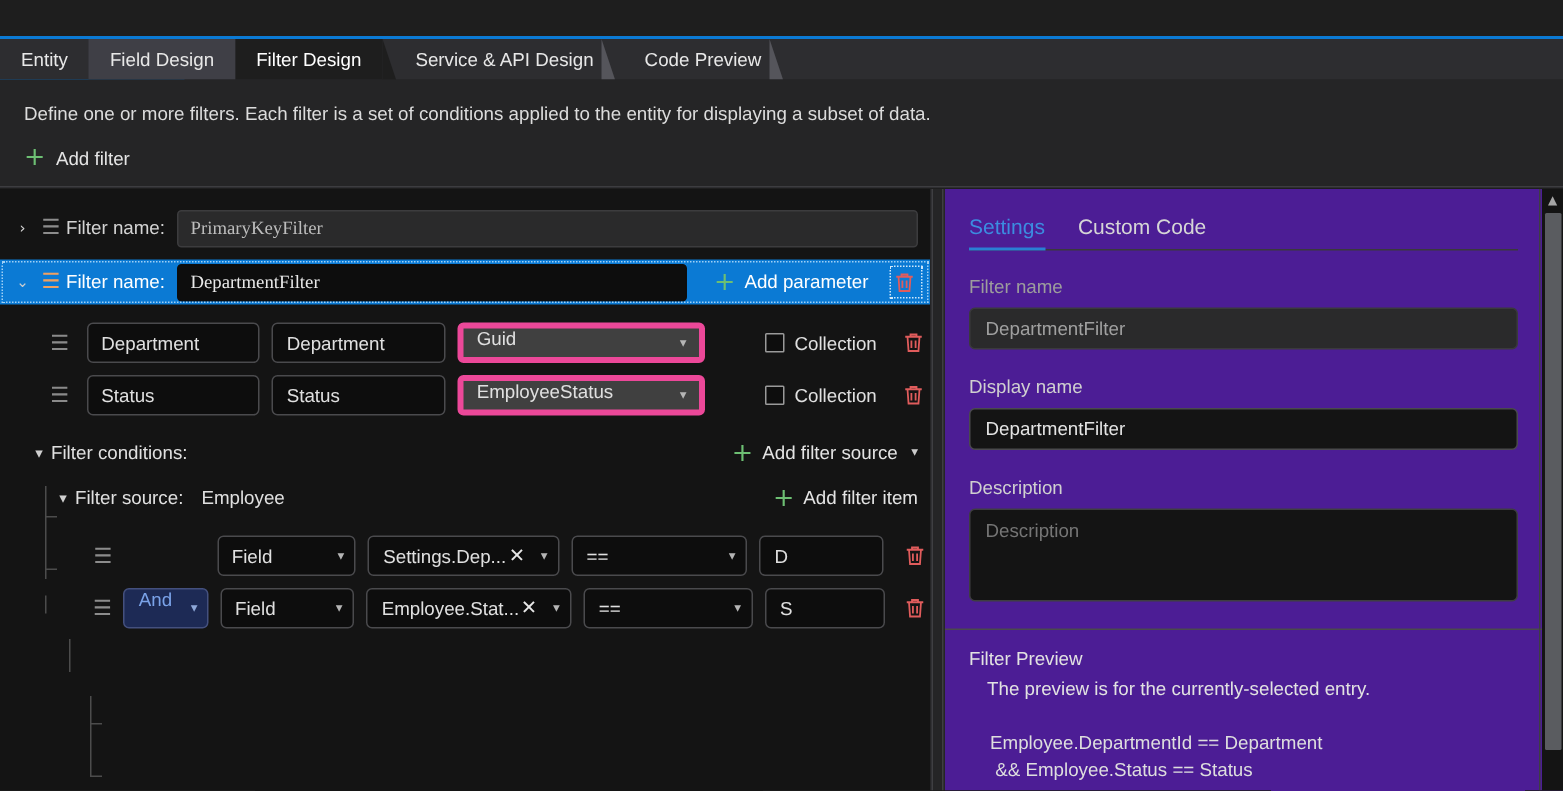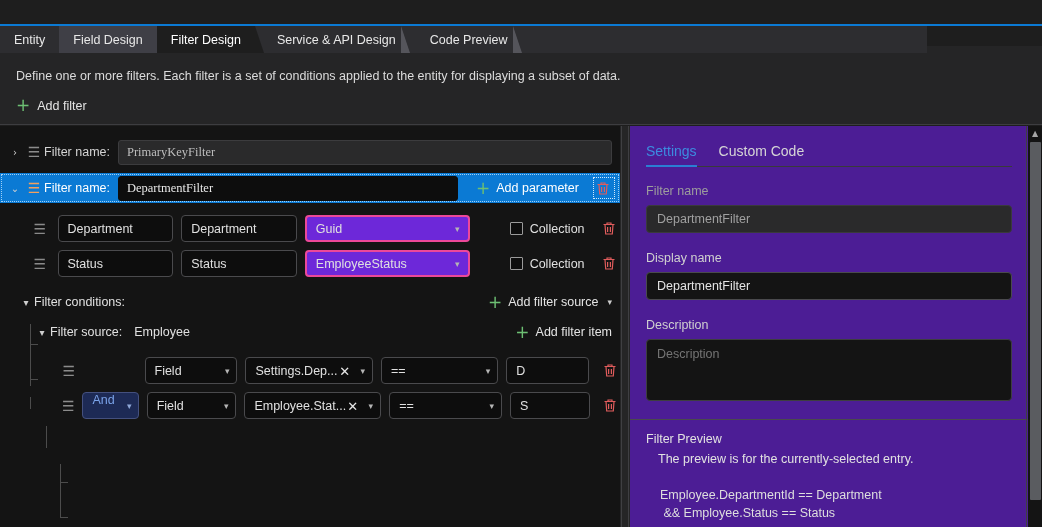--- a/index.html
+++ b/index.html
@@ -32,21 +32,21 @@
     width: 26px; display: flex; align-items: center; justify-content: center;
     color: #c8c8c8; font-size: 10px; font-family: "DejaVu Sans", sans-serif;
   }
   .doc-underline {
     position: absolute; left: 0; top: 24px; width: 1042px; height: 2px;
     background: #0b7ad4;
   }
 
   
   .designer-tabs {
-    position: absolute; left: 0; top: 26px; width: 927px; height: 27px;
+    position: absolute; left: 0; top: 26px; width: 1042px; height: 27px;
     background: #2d2d30; display: flex; align-items: stretch;
     font-size: 12.5px;
   }
   .dtab {
     position: relative; display: flex; align-items: center;
     padding: 0 14px 0 14px; color: #e8e8e8; white-space: nowrap;
     height: 27px;
   }
   .dtab .dtab-label { position: relative; z-index: 2; }
   .dtab.hovered { background: #3f3f46; }
@@ -146,24 +146,24 @@
   }
   .param-row .grip { color: #8a8a8a; margin-right: 8px; }
   .pfield {
     background: #0d0d0d; border: 1px solid #4a4a4d; border-radius: 4px;
     height: 27px; color: #e0e0e0; font-size: 12.5px; padding: 0 9px;
     display: flex; align-items: center; font-family: "Liberation Sans", sans-serif;
   }
   .pfield.w1 { width: 118px; }
   .pfield.w2 { width: 118px; margin-left: 8px; }
   .pcombo {
-    position: relative; background: #6d28d9; border: 2px solid #ec4899;
+    position: relative; background: #404040; border: 4px solid #ec4899;
     border-radius: 4px; height: 27px; width: 168px; margin-left: 8px;
     color: #e0e0e0; font-size: 12.5px; padding: 0 22px 0 9px;
-    display: flex; align-items: center;
+    display: flex; align-items: flex-start;
   }
   .pcombo .caret {
     position: absolute; right: 8px; top: 50%; transform: translateY(-50%);
     font-size: 9px; color: #b5b5b5; font-family: "DejaVu Sans", sans-serif;
   }
   .chk-wrap {
     display: flex; align-items: center; gap: 7px; margin-left: 40px;
     font-size: 12.5px; color: #e0e0e0;
   }
   .chk-box {

